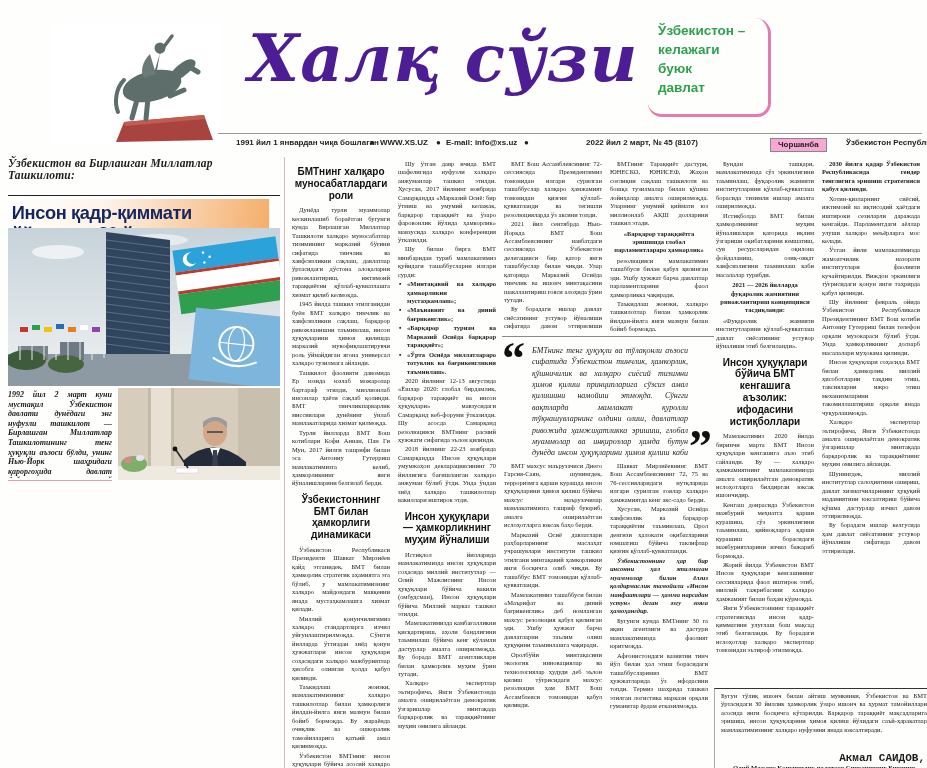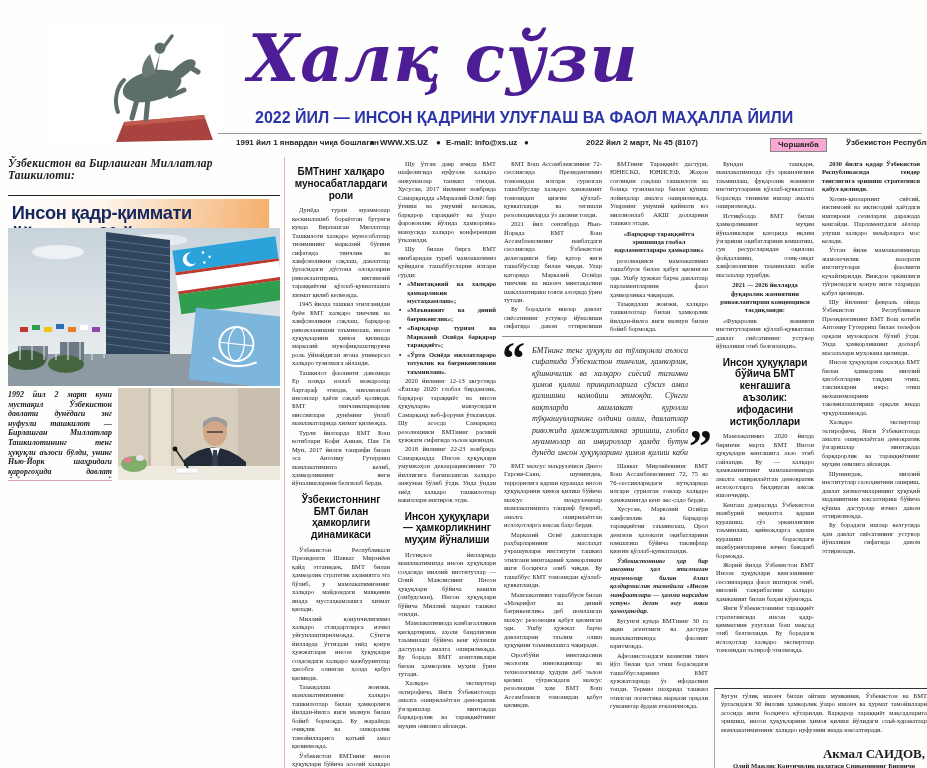--- a/index.html
+++ b/index.html
@@ -59,21 +59,21 @@
   #colD-bot{left:610px;top:462px;width:98px;height:306px;}
   
   #quote{left:502px;top:336px;width:212px;height:122px;border-top:1px solid #8a8a8a;overflow:hidden;}
   #quote-open{position:absolute;left:0px;top:2px;font-size:46px;line-height:40px;font-weight:bold;color:#111;}
   #quote-close{position:absolute;right:2px;bottom:-8px;font-size:46px;line-height:40px;font-weight:bold;color:#111;}
   #quote-text{margin:8px 26px 6px 30px;font-style:italic;font-size:8px;line-height:1.42;text-align:justify;}
   
   #footer-block{left:714px;top:688px;width:206px;height:78px;border-top:1.5px solid #333;
         border-left:1px solid #aaa;padding:3px 0 0 6px;overflow:hidden;}
   #footer-text{font-size:6.5px;line-height:1.3;text-align:justify;margin:0;}
-  #footer-author{font-size:13px;font-weight:bold;text-align:right;margin:12px 2px 0;}
+  #footer-author{font-size:11px;font-weight:bold;text-align:right;margin:18px 2px 0;font-family:Liberation Mono, monospace;}
   #footer-role{font-size:6.6px;font-weight:bold;text-align:center;line-height:1.25;margin:0;}
 </style>
 </head>
 <body>
 
 <div id="page">
 
   <svg class="abs" id="statue" style="left:52px;top:22px;" width="170" height="124" viewBox="0 0 170 124">
     <rect x="0" y="0" width="170" height="124" fill="#ffffff"></rect>
     <path d="M72,100 L152,93 L161,118 L64,120 Z" fill="#a84340"></path>
@@ -84,22 +84,27 @@
     <path d="M86,74 L80,96 M96,76 L94,97 M112,70 L126,60 M118,74 L132,68" stroke="#5d6e6b" stroke-width="5" stroke-linecap="round"></path>
     <path d="M72,58 C64,66 62,80 66,90" stroke="#5d6e6b" stroke-width="4" fill="none" stroke-linecap="round"></path>
     <circle cx="108" cy="26" r="5.5" fill="#5d6e6b"></circle>
     <path d="M108,31 L103,48 L96,52 L104,54 Z" fill="#5d6e6b"></path>
     <path d="M108,30 L120,14" stroke="#5d6e6b" stroke-width="3.5" stroke-linecap="round"></path>
     <path d="M98,32 C90,40 88,50 92,56 L104,52 Z" fill="#6b7a77"></path>
   </svg>
 
   <div class="abs" id="masthead-title">Халқ сўзи</div>
 
-
-  <div class="abs" id="banner">2022 ЙИЛ — ИНСОН ҚАДРИНИ УЛУҒЛАШ ВА ФАОЛ МАҲАЛЛА ЙИЛИ</div>
+  <div class="abs" id="slogan-box">
+      <div>Ўзбекистон –</div>
+      <div>келажаги</div>
+      <div>буюк</div>
+      <div>давлат</div>
+    </div>
+
 
   <div class="abs" id="dateline">
     <span id="dl-founded">1991 йил 1 январдан чиқа бошлаган</span>
     <span id="dl-dot1">●</span>
     <span id="dl-web">WWW.XS.UZ</span>
     <span id="dl-dot2">●</span>
     <span id="dl-mail">E-mail: info@xs.uz</span>
     <span id="dl-dot3">●</span>
     <span id="dl-date">2022 йил 2 март, № 45 (8107)</span>
     <span id="dl-weekday">Чоршанба</span>

